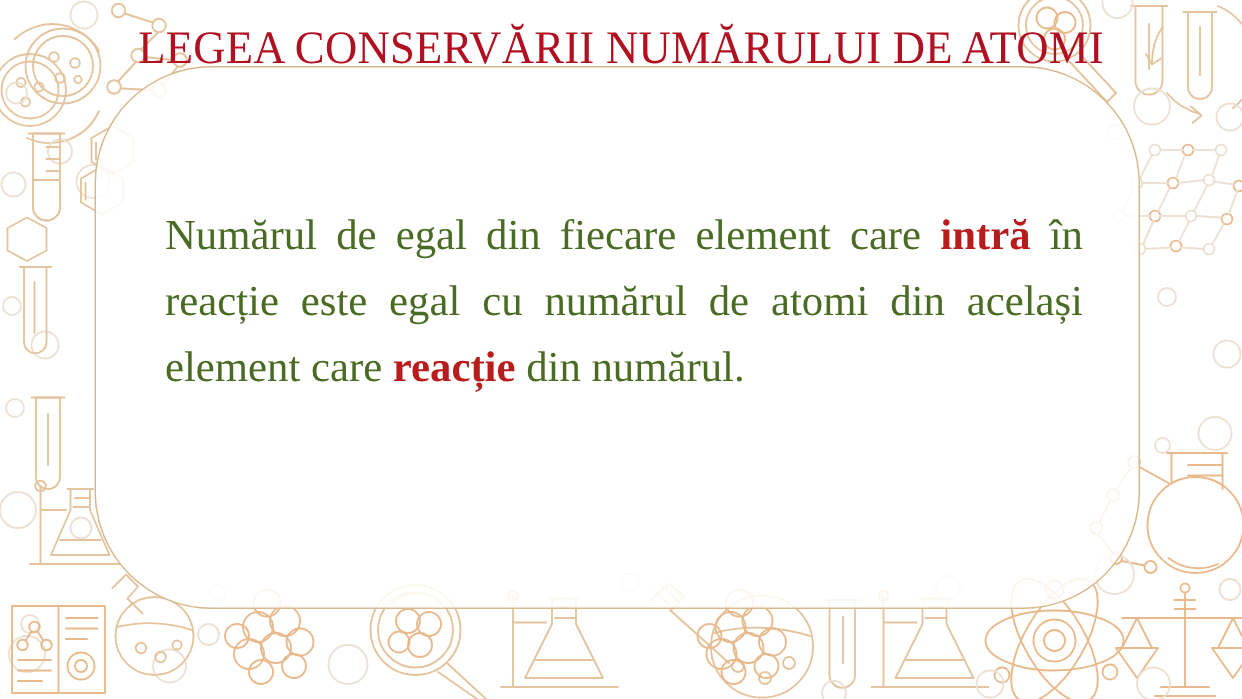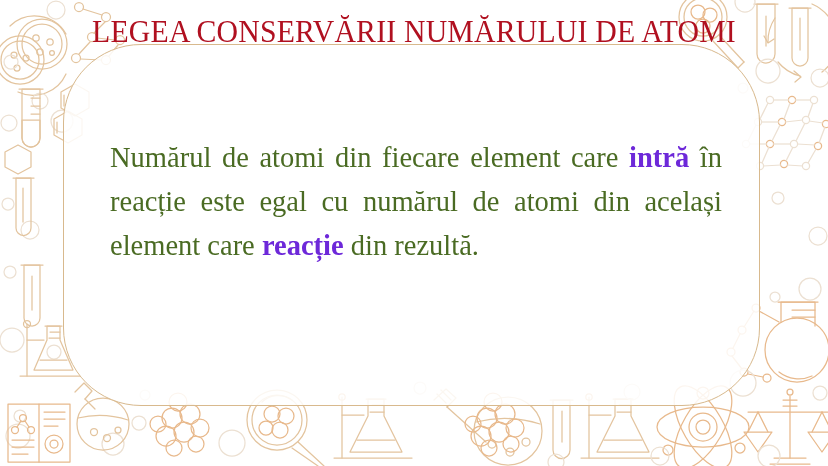--- a/index.html
+++ b/index.html
@@ -64,21 +64,21 @@
     width: 612px;
     color: #4a6b23;
     font-family: "Liberation Serif", "DejaVu Serif", serif;
     font-size: 28.5px;
     line-height: 44px;
     text-align: justify;
     text-align-last: left;
     z-index: 5;
   }
   #body-text .hl {
-    color: #6d28d9;
+    color: #b91c1c;
     font-weight: bold;
   }
 
   .deco-stroke {
     fill: none;
     stroke: #e3c49e;
     stroke-width: 1.25;
     stroke-linecap: round;
     stroke-linejoin: round;
   }
@@ -426,15 +426,15 @@
       <circle class="deco-stroke-light" cx="232" cy="443" r="13"></circle>
       <circle class="deco-stroke-light" cx="145" cy="395" r="5"></circle>
       <circle class="deco-stroke-light" cx="420" cy="388" r="6"></circle>
     </g>
   </svg>
 
   <div id="frame"></div>
 
   <div id="title">LEGEA CONSERVĂRII NUMĂRULUI DE ATOMI</div>
 
-  <div id="body-text"><span>Numărul de atomi din fiecare element care </span><span class="hl">intră</span><span> în reacție este egal cu numărul de atomi din același element care </span><span class="hl">reacție</span><span> din rezultă.</span></div>
+  <div id="body-text"><span>Numărul de egal din fiecare element care </span><span class="hl">intră</span><span> în reacție este egal cu numărul de atomi din același element care </span><span class="hl">reacție</span><span> din numărul.</span></div>
 
 </div>
 
 </body></html>

